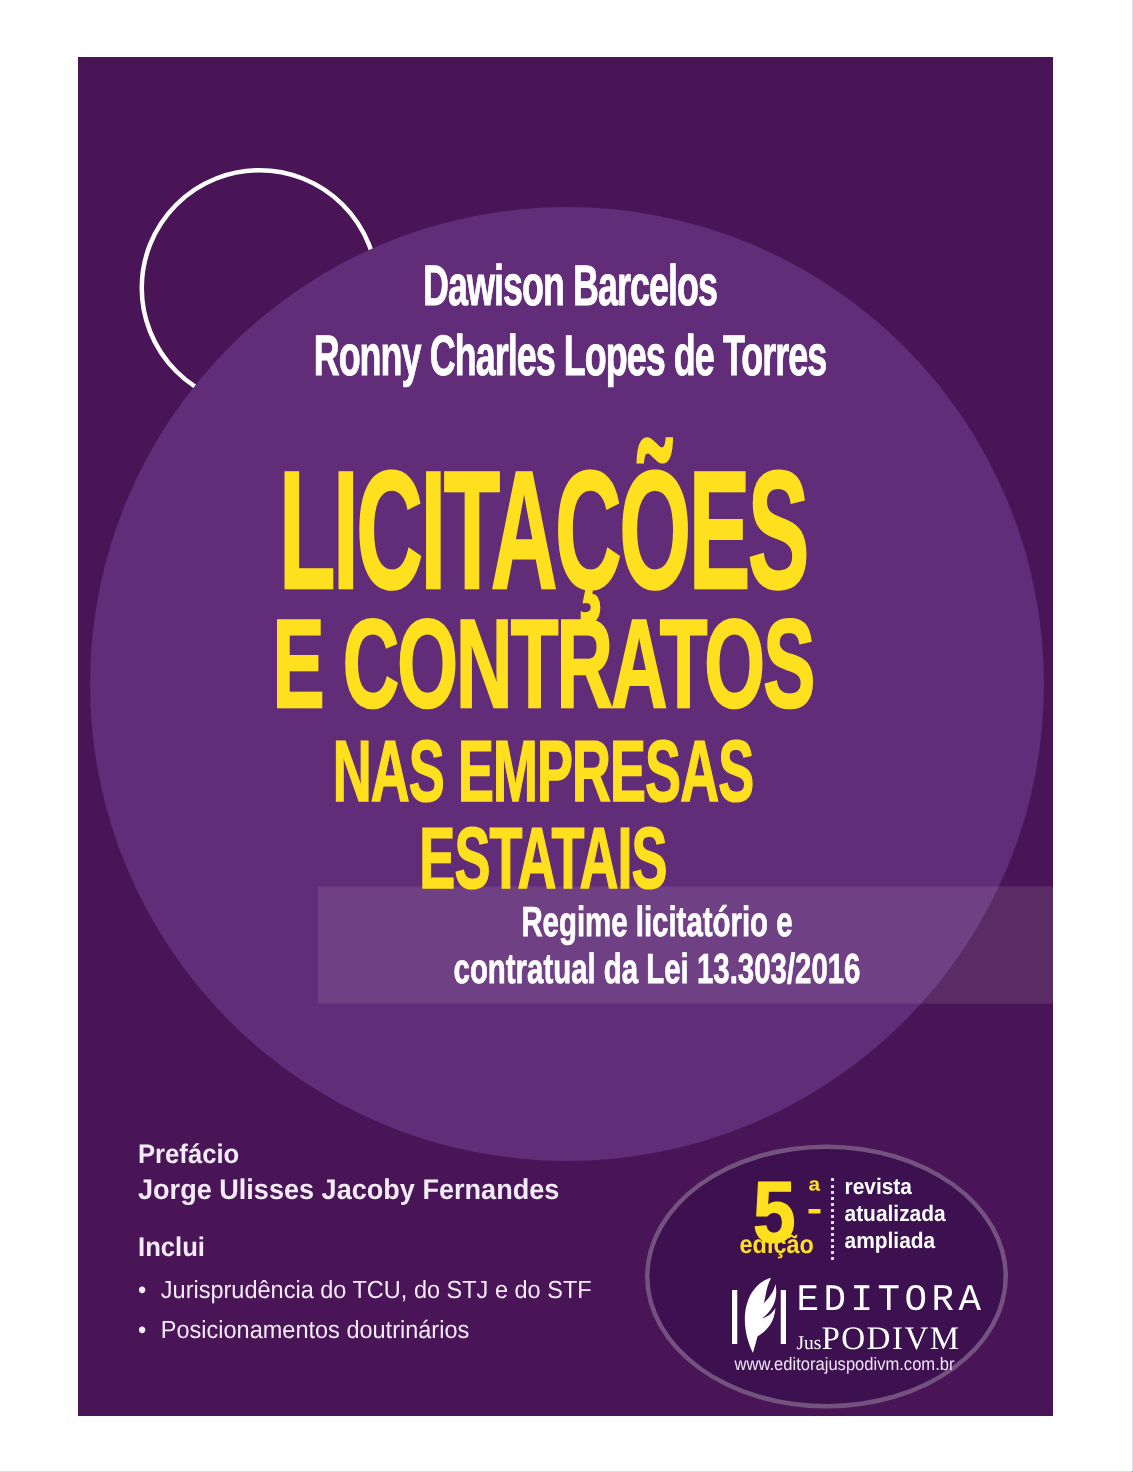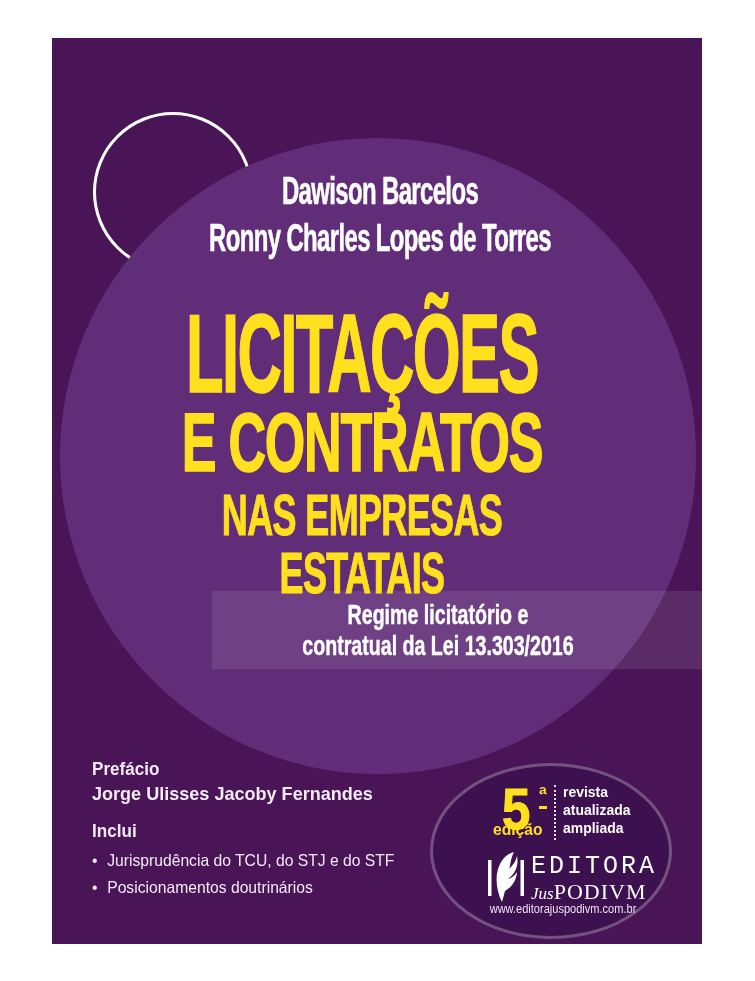--- a/index.html
+++ b/index.html
@@ -60,21 +60,21 @@
     border-left:2px dotted rgba(255,255,255,.85);}
   .ed-notes{position:absolute;left:511px;top:745px;z-index:4;color:var(--c-white,#fff);
     font-size:15px;font-weight:bold;line-height:18px;transform:scaleX(.93);transform-origin:left top;letter-spacing:0;}
 
   
   .logo-row{position:absolute;left:436px;top:814px;z-index:4;display:flex;align-items:center;color:var(--c-white,#fff);}
   .logo-mark{width:36px;height:52px;}
   .logo-text{margin-left:7px;font-family:"Liberation Serif",serif;}
   .logo-editora{font-size:25px;letter-spacing:3px;line-height:1;font-family:Liberation Mono, monospace;}
   .logo-jusrow{line-height:1;margin-top:2px;white-space:nowrap;}
-  .logo-jus{font-style:italic;font-size:17px;}
+  .logo-jus{font-size:13px;}
   .logo-podivm{font-size:22px;letter-spacing:1px;font-family:Liberation Serif, serif;}
   .logo-url{position:absolute;left:416px;top:864px;width:190px;z-index:4;text-align:center;
     color:#EFE4F4;font-size:12px;transform:scaleX(.92);}
 </style>
 </head>
 <body>
 
 <div class="stage">
   <div class="card">
 

